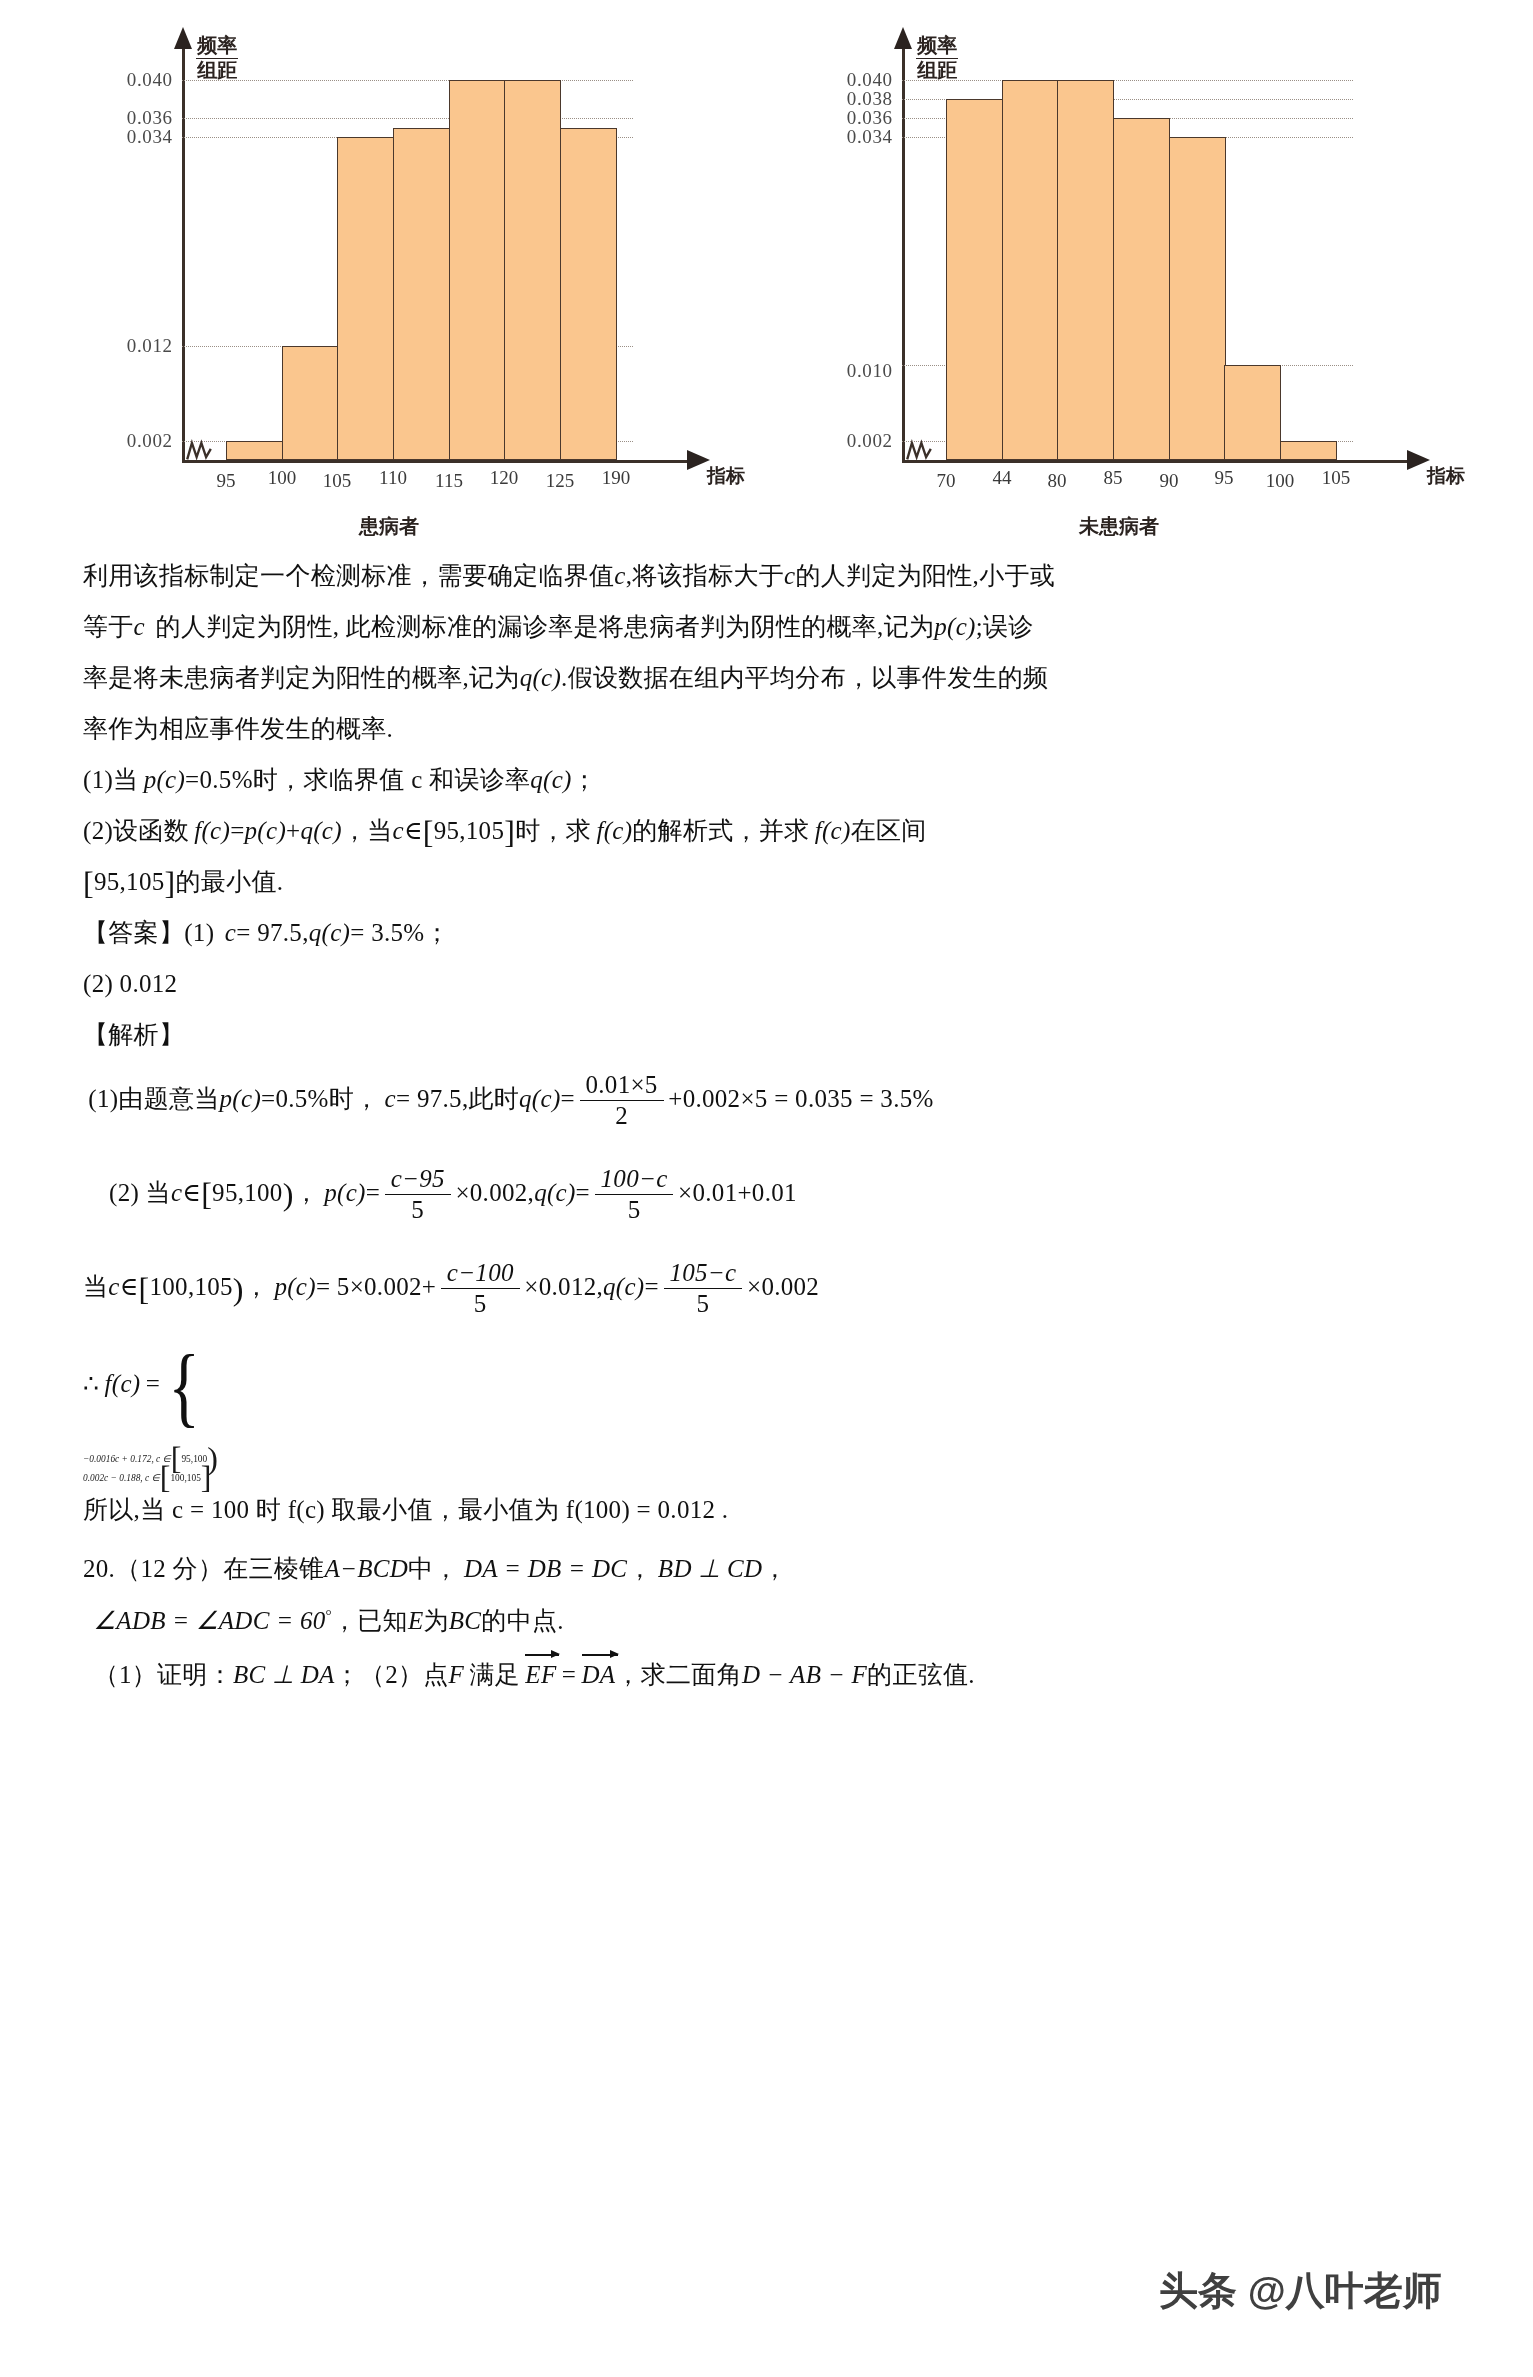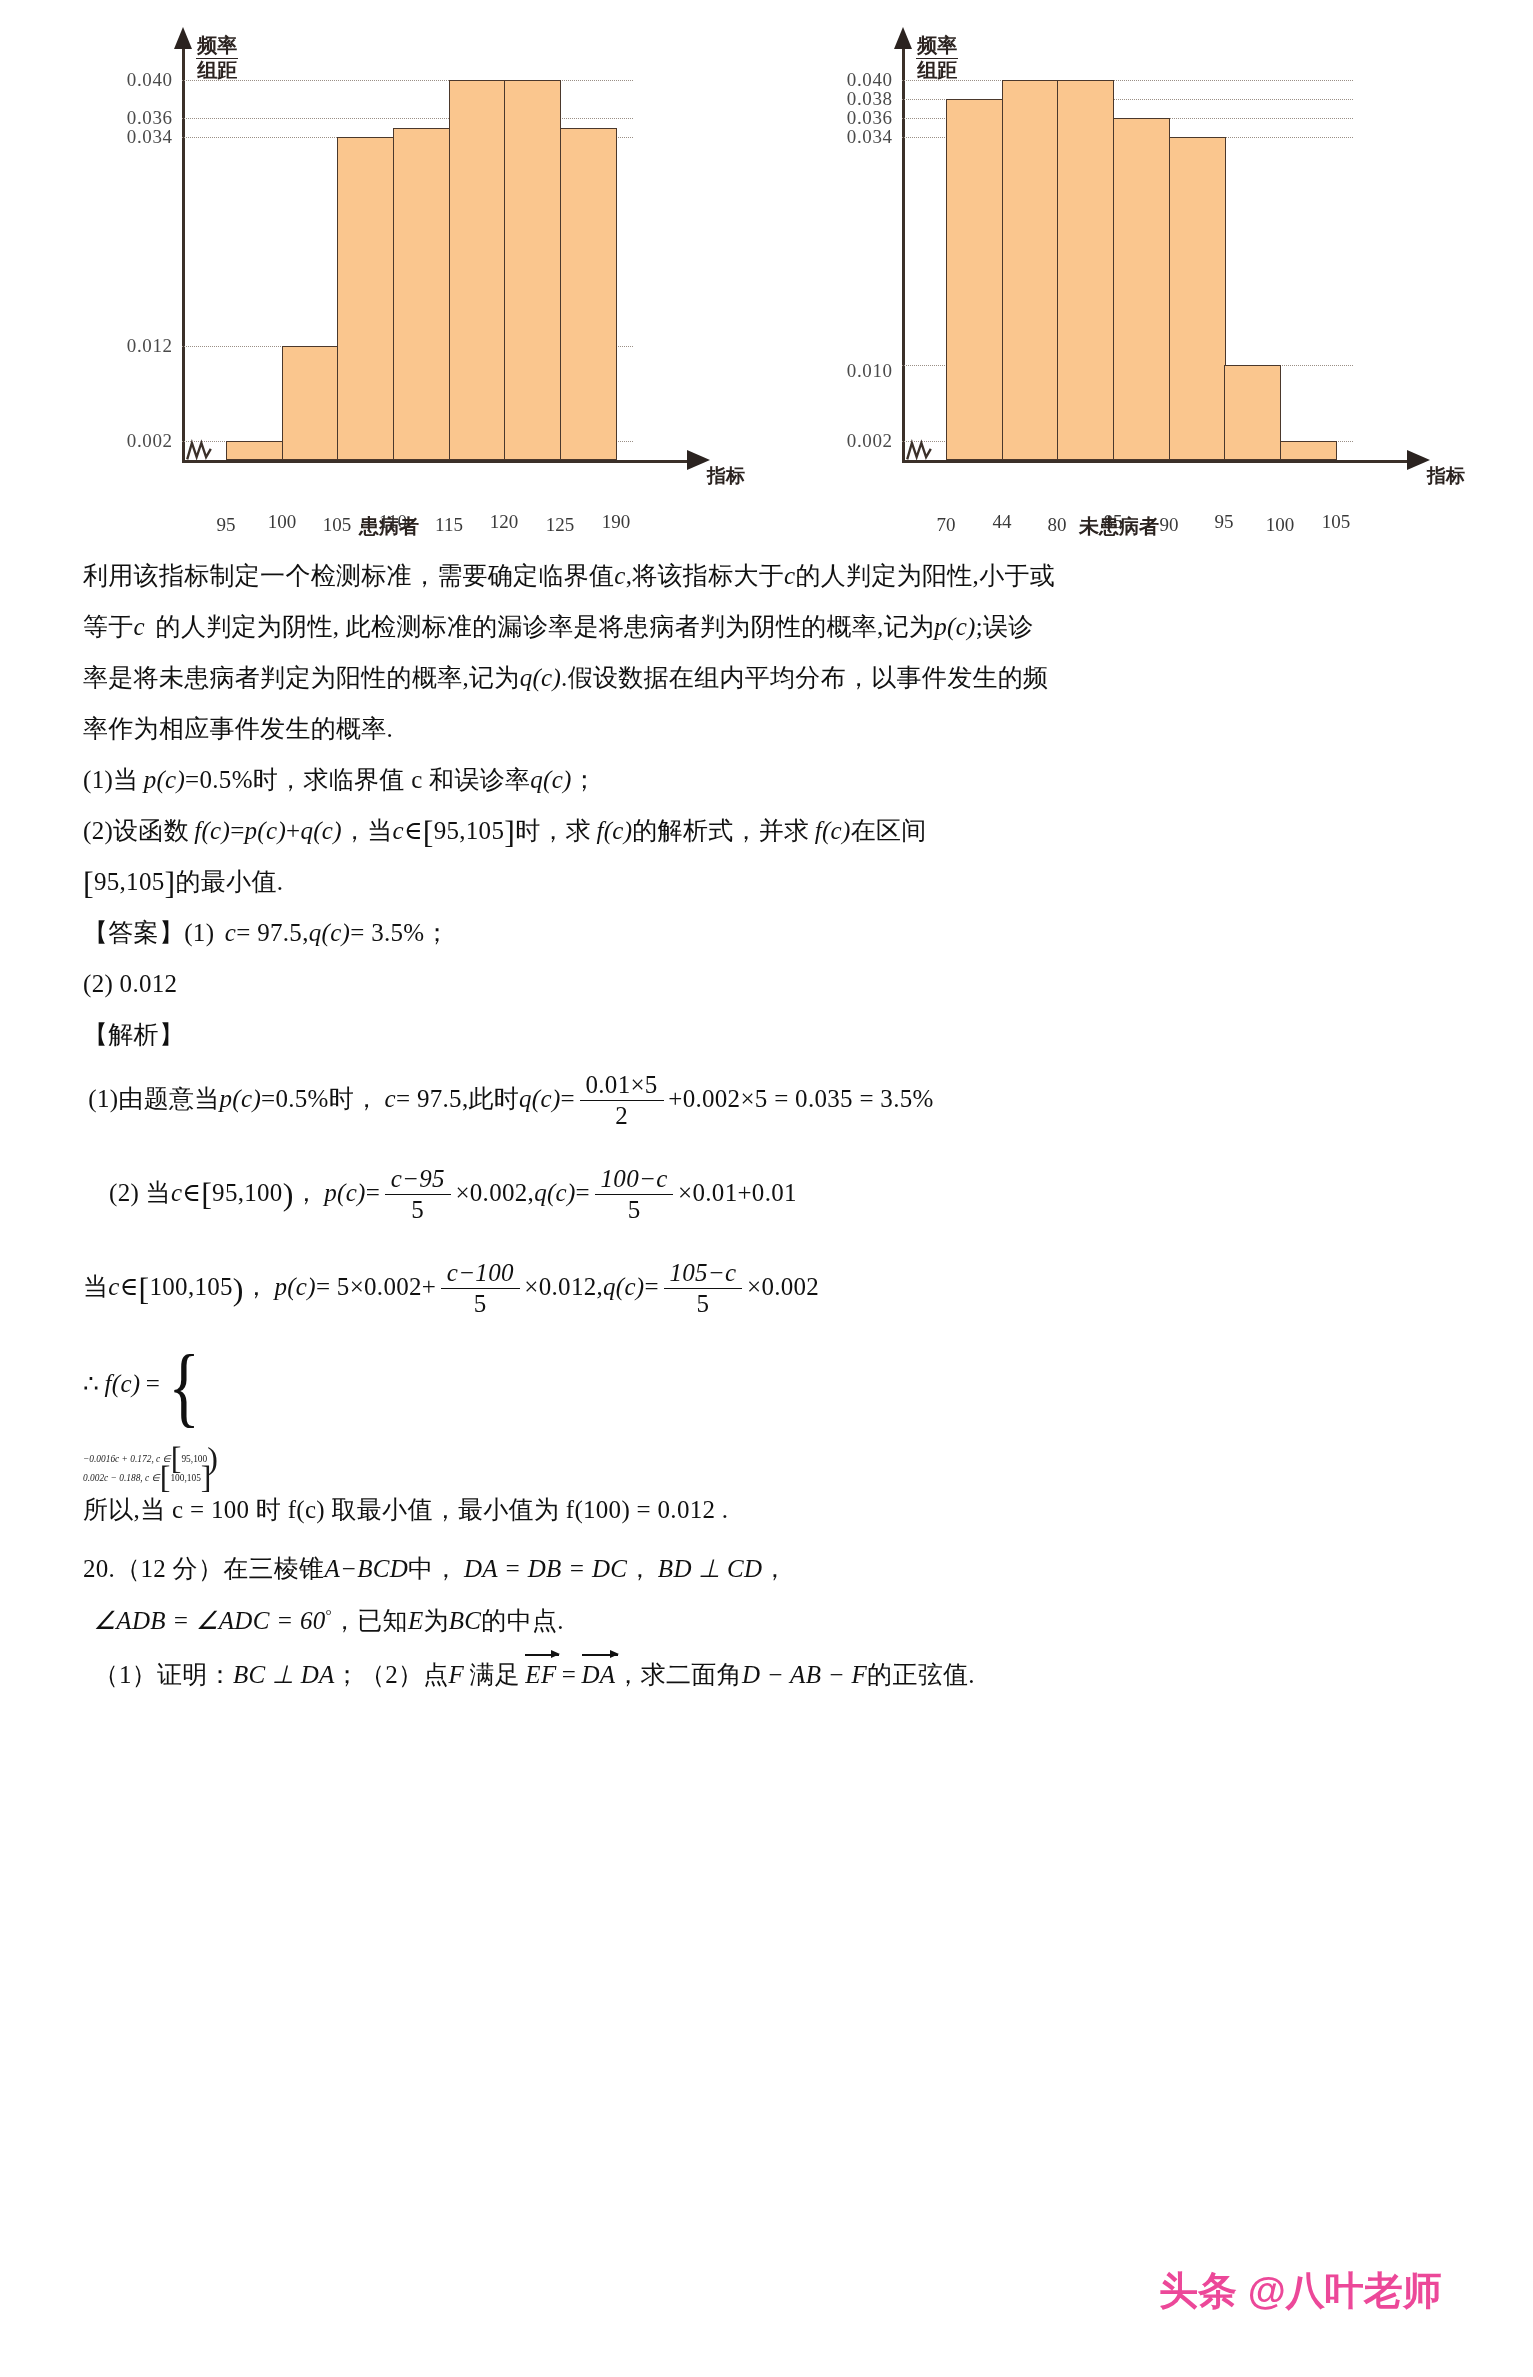--- a/index.html
+++ b/index.html
@@ -31,21 +31,21 @@
   .ylabel .num{display:block;border-bottom:1.8px solid #2b2320;padding:0 1.2px 1.2px 1.2px;}
   .ylabel .den{display:block;padding-top:1.2px;}
 
   .xlabel-unit{position:absolute;font-size:19px;color:#2b2320;font-weight:600;white-space:nowrap;}
   .xgroup-label{position:absolute;font-size:20px;color:#2b2320;font-weight:600;white-space:nowrap;text-align:right;}
 
   .ytick{position:absolute;right:100%;margin-right:9.4px;transform:translateY(-50%);
     font-size:19px;color:#4a4a4a;white-space:nowrap;letter-spacing:0.6px;}
   .gridline{position:absolute;left:0;height:0;border-top:1.8px dotted #9a8f86;}
   .xtick{position:absolute;top:420px;transform:translateX(-50%);
-    font-size:19px;color:#3a3a3a;white-space:nowrap;margin-top:44px;}
+    font-size:19px;color:#3a3a3a;white-space:nowrap;}
   .bar{position:absolute;bottom:0;background:#fac68e;border:1.8px solid #4a382c;
     box-sizing:border-box;}
   .axisbreak{position:absolute;left:3.5px;top:390px;width:26px;height:23.6px;}
 
   
   .body-text{position:absolute;left:83px;top:563px;width:1380px;}
   .ln{font-size:25px;line-height:1.0;color:#111;margin:0 0 26px 0;
       white-space:nowrap;letter-spacing:0.3px;}
   .it{font-style:italic;font-family:"Liberation Serif",serif;}
   .sp{display:inline-block;width:10.6px;}
@@ -70,21 +70,21 @@
 
   
   .vec{display:inline-block;position:relative;padding-top:2.4px;}
   .vec::after{content:"";position:absolute;left:0;right:-2.4px;top:-5.9px;height:1.8px;background:#111;}
   .vec::before{content:"";position:absolute;right:-3.5px;top:-10px;width:0;height:0;
     border-top:4.7px solid transparent;border-bottom:4.7px solid transparent;border-left:9.4px solid #111;}
 
   .deg{font-size:15.3px;vertical-align:super;}
 
   .watermark{position:absolute;left:1159px;top:2264px;font-size:39px;
-    color:#ec4899;font-weight:700;white-space:nowrap;
+    color:#404040;font-weight:700;white-space:nowrap;
     font-family:"Liberation Sans","DejaVu Sans",sans-serif;}
 </style>
 </head>
 <body>
 
 <div class="page">
 
   <div class="charts-row">
 
     <div class="chart chart-1">

